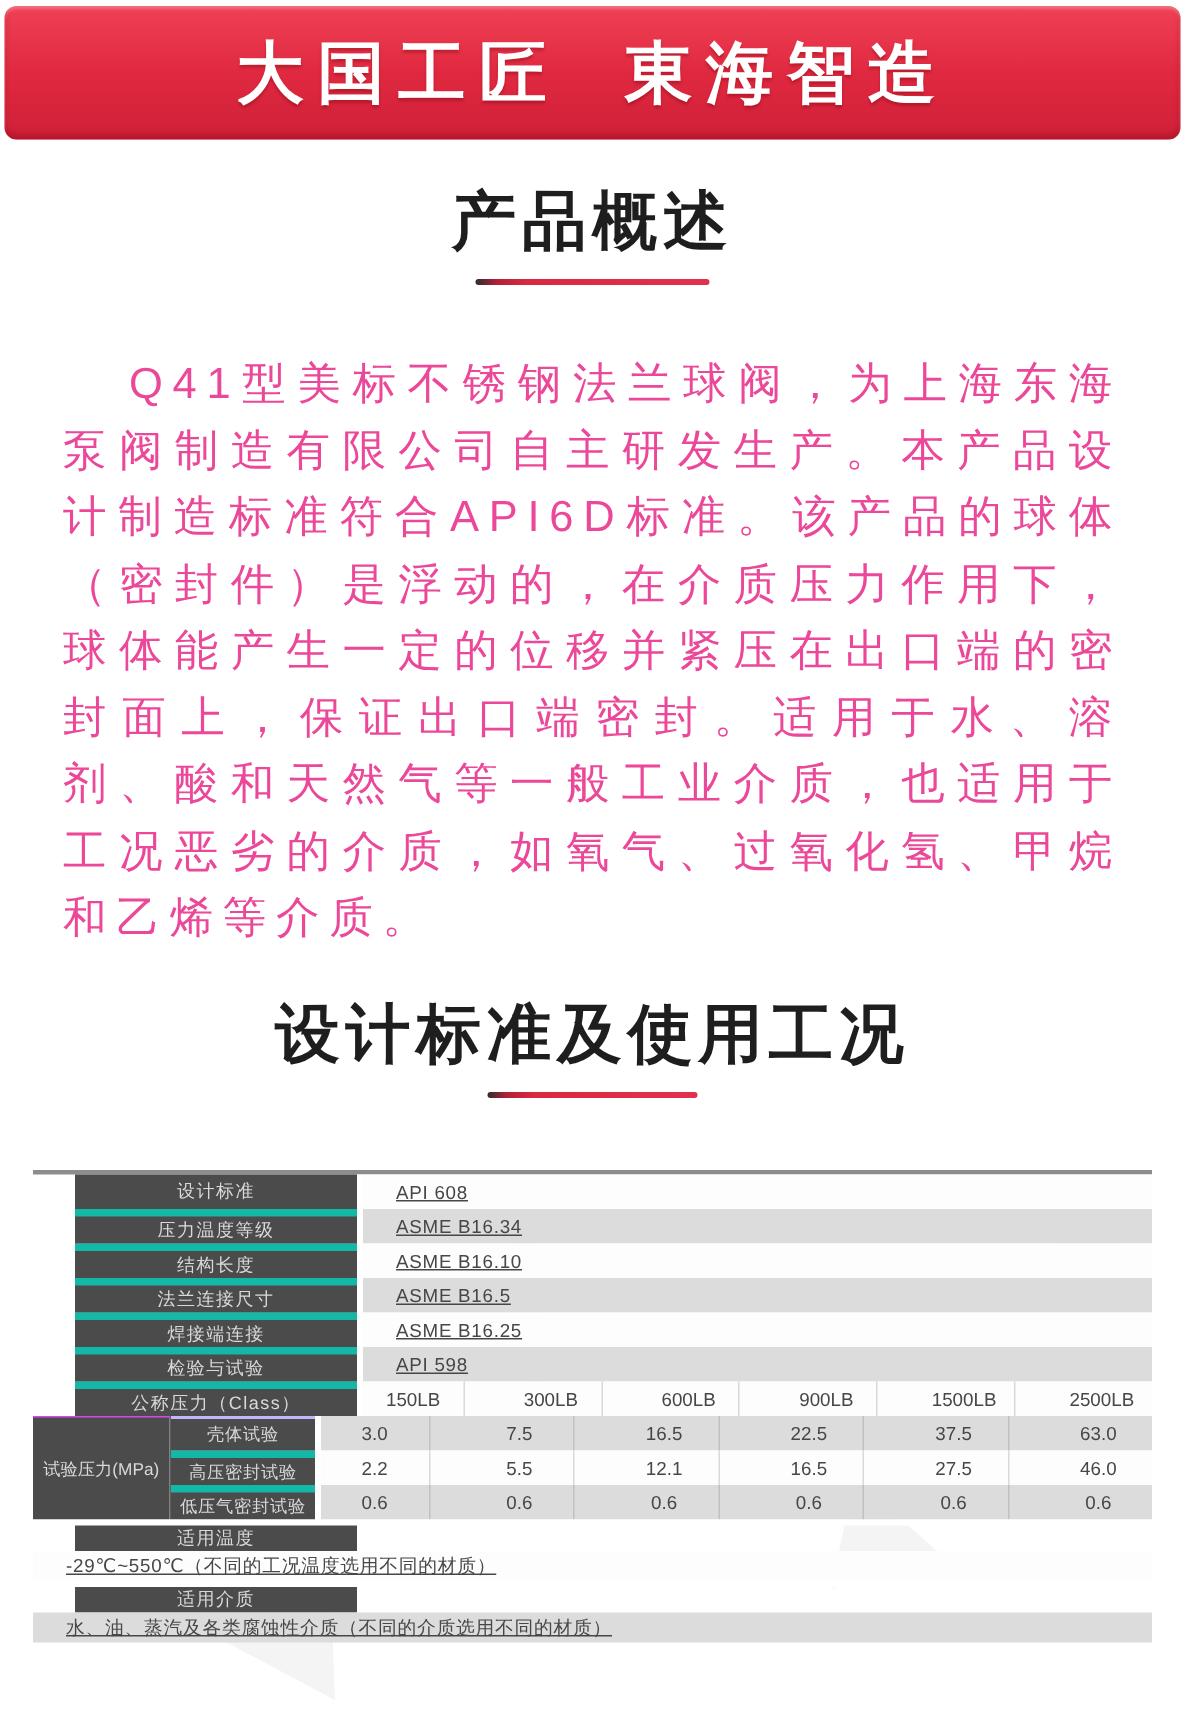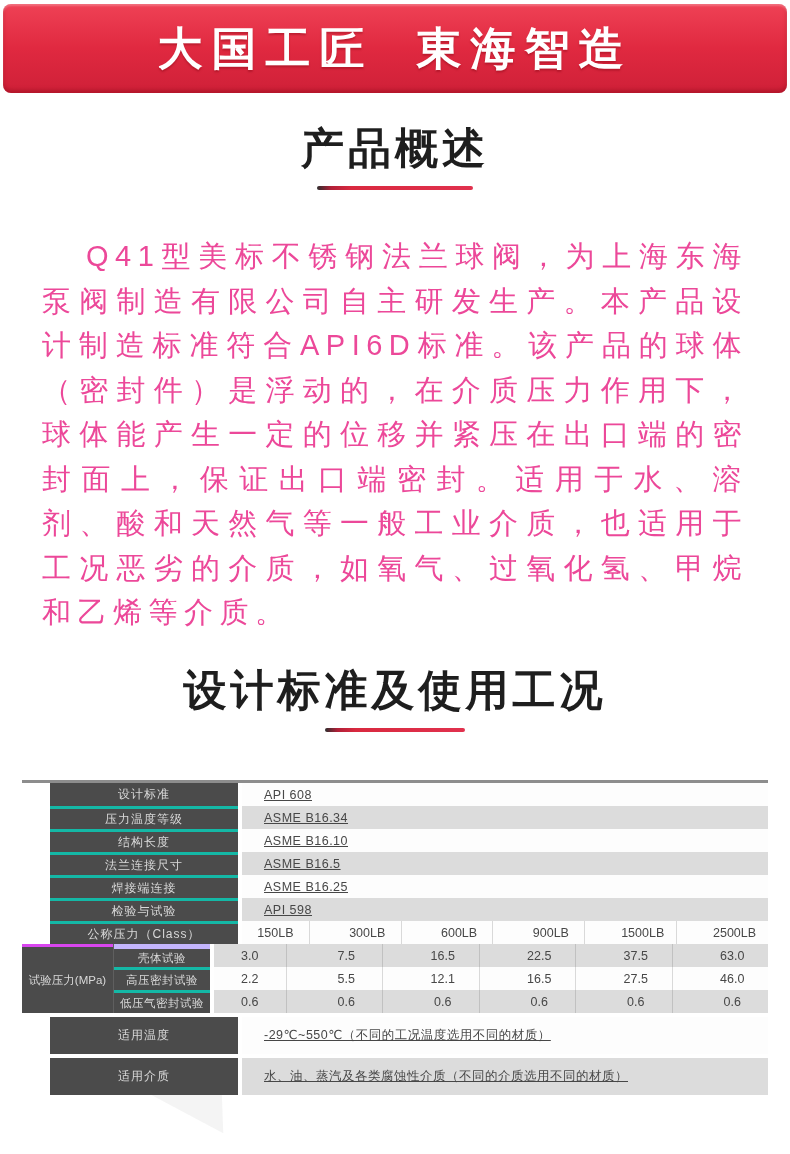--- a/index.html
+++ b/index.html
@@ -36,51 +36,51 @@
   }
   
   .spec-table {
     position:relative; margin:48px 22px 0; border-top:3px solid #8d8d8d;
   }
   .t-row { display:flex; height:23px; position:relative; z-index:2; }
   .lbl {
     width:188px; background:#4b4b4b; color:#d9d9d9; font-size:12px;
     letter-spacing:1px; display:flex; align-items:center; justify-content:center;margin-left:28px;
   }
-  .t-row + .t-row .lbl, .sub-cell + .sub-cell { border-top:3px solid #14b8a6; }
+  .t-row + .t-row .lbl, .sub-cell + .sub-cell { border-top:5px solid #14b8a6; }
   .gut { width:4px; background:#ffffff; }
   .val {
     flex:1; font-size:12.5px; color:#474747; letter-spacing:.5px;
     display:flex; align-items:center; padding-left:22px;text-decoration:underline;
   }
   .bg-w { background:#fdfdfd; }
   .bg-g { background:#dcdcdc; }
   .cols { flex:1; display:flex; }
   .col {
     flex:1; font-size:12.5px; color:#474747; display:flex;
     align-items:center; justify-content:center;
   }
   .col + .col { border-left:1px solid rgba(110,110,110,.25);padding-left:24px; }
   
   .p-section { display:flex; height:69px; position:relative; z-index:2; }
   .p-main {
     width:91px; background:#4b4b4b; color:#d9d9d9; font-size:11.5px;
-    display:flex; align-items:center; justify-content:center; border-top:3px solid #d946ef;
+    display:flex; align-items:center; justify-content:center; border-top:1px solid #d946ef;
   }
   .p-subs { width:97px; display:flex; flex-direction:column; border-left:1px solid #5f5f5f; }
   .sub-cell {
     height:23px; background:#4b4b4b; color:#d9d9d9; font-size:11.5px; letter-spacing:.5px;
     display:flex; align-items:center; justify-content:center; border-top:1px solid #5f5f5f;
   }
-  .sub-cell:first-child { border-top:5px solid #c4b5fd; }
+  .sub-cell:first-child { border-top:2px solid #c4b5fd; }
   .p-vals { flex:1; display:flex; flex-direction:column; }
   .p-vals .cols { height:23px; flex:none; display:flex; }
   .p-vals .cols .col { flex:1; }
   .t-gap { height:4px; background:#ffffff; position:relative; z-index:2; }
-  .t-row.tall { height:37px; }
+  .t-row.tall { height:37px;flex-direction:column; }
   .t-row.tall .lbl { border-top:none; }
   
   .wm { position:absolute; opacity:.055; z-index:1; pointer-events:none; }
   .wm-tri {
     width:0; height:0; border-left:55px solid transparent; border-right:55px solid transparent;
     border-bottom:95px solid #444; transform:rotate(28deg);
   }
   .wm-tri.small { border-left-width:38px; border-right-width:38px; border-bottom-width:66px; transform:rotate(-18deg); }
 </style>
 </head>

